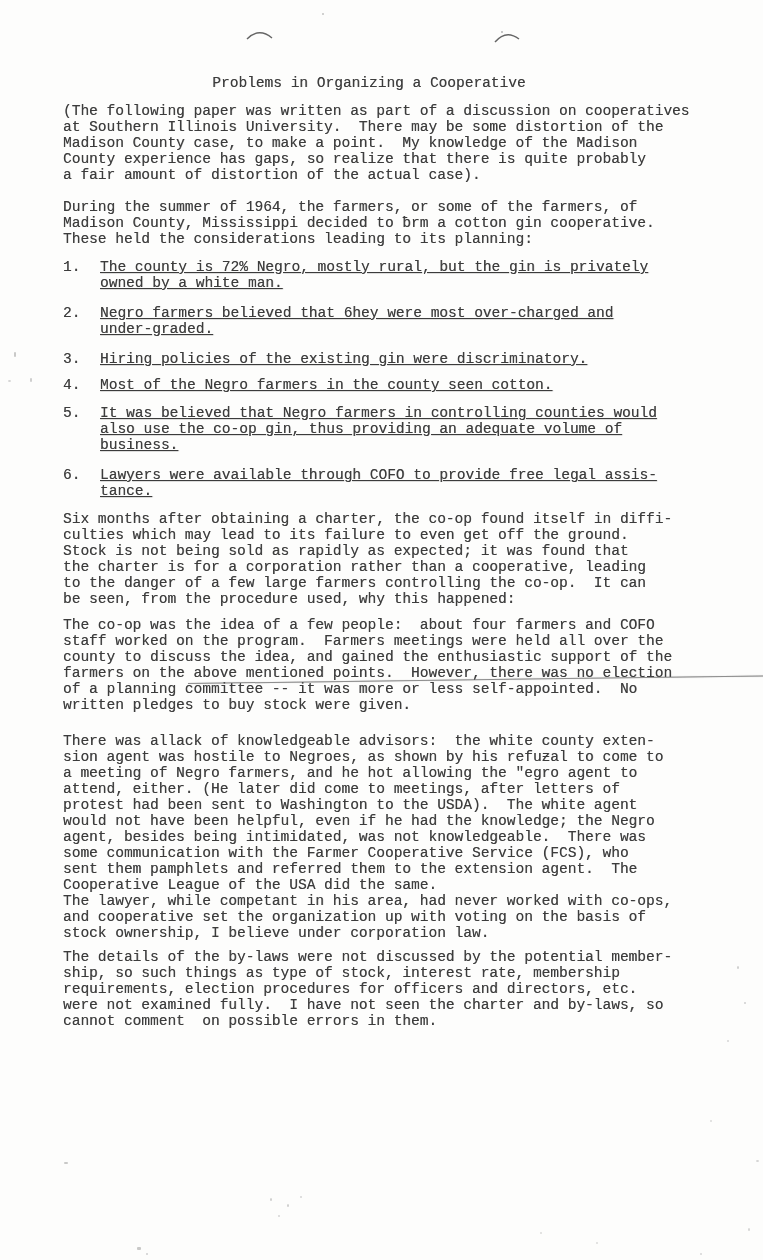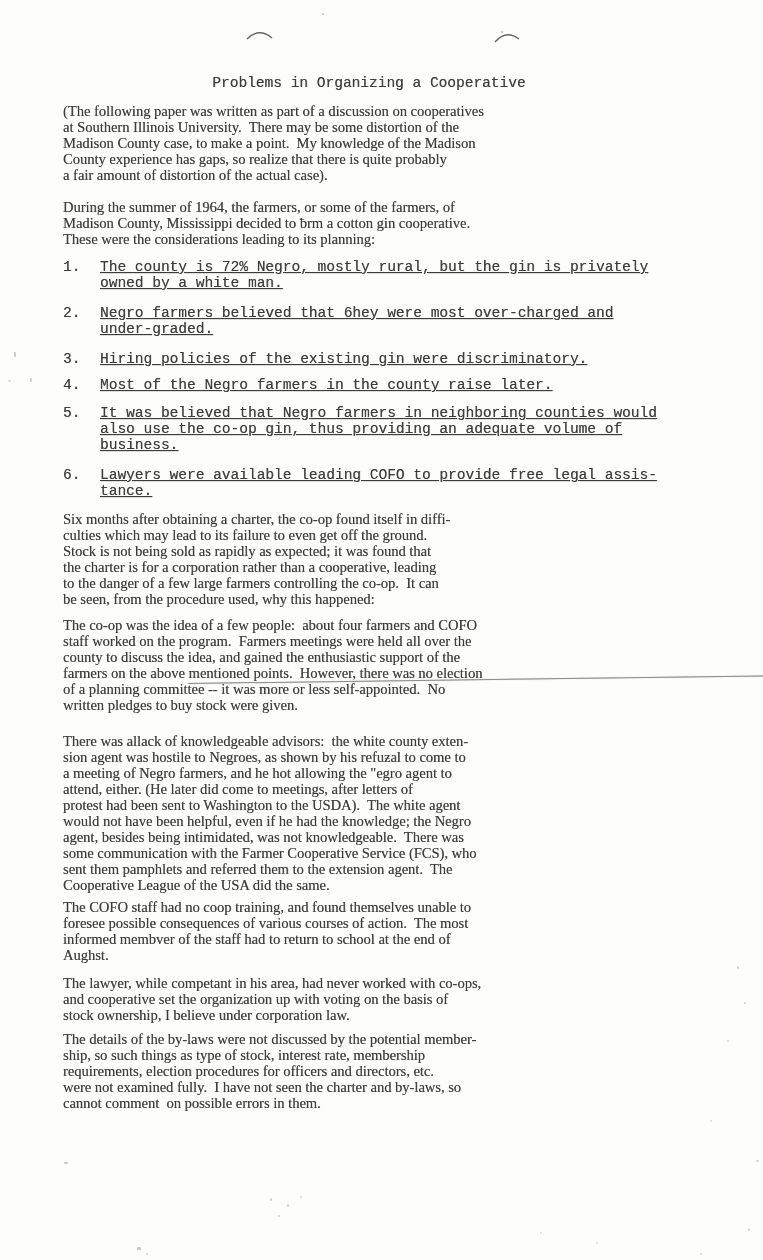--- a/index.html
+++ b/index.html
@@ -21,28 +21,28 @@
     color:#3c3c3c;
     text-shadow:0.3px 0.3px 0.6px rgba(55,55,55,0.55);
     letter-spacing:0px;
   }
   .title{
     text-align:center;
     transform:translateX(-20px);
     white-space:pre;
     margin-bottom:12px;
   }
-  .para{white-space:pre-wrap;font-family:Liberation Serif, serif;}
+  .para{white-space:pre-wrap;}
   .li{display:flex;}
   .li .num{width:37px;flex:none;white-space:pre;}
   .li .litext{white-space:pre-wrap;flex:1;text-decoration:underline;}
   
   .mb16{margin-bottom:16px}.mb14{margin-bottom:14px}.mb12{margin-bottom:12px}
   .mb10{margin-bottom:10px}.mb8{margin-bottom:8px}.mb7{margin-bottom:20px}
-  .mb6{margin-bottom:6px}.mb0{margin-bottom:0}
+  .mb6{}.mb0{margin-bottom:0}
   
   .scratch-line{
     position:absolute;left:188px;top:683px;width:578px;height:1px;
     background:#6a6a6a;opacity:0.75;
     transform:rotate(-0.75deg);transform-origin:left center;
     box-shadow:0 0 1px rgba(90,90,90,0.5);
   }
   .arc{position:absolute;}
   .speck{position:absolute;background:#8a8a8a;border-radius:50%;}
 </style>
@@ -64,54 +64,54 @@
     <div class="title">Problems in Organizing a Cooperative</div>
 
     <div class="para mb16">(The following paper was written as part of a discussion on cooperatives
 at Southern Illinois University.  There may be some distortion of the
 Madison County case, to make a point.  My knowledge of the Madison
 County experience has gaps, so realize that there is quite probably
 a fair amount of distortion of the actual case).</div>
 
     <div class="para mb12">During the summer of 1964, the farmers, or some of the farmers, of
 Madison County, Mississippi decided to ƀrm a cotton gin cooperative.
-These were the considerations leading to its planning:</div>
+These held the considerations leading to its planning:</div>
 
     <div class="li mb14">
       <span class="num">1.</span>
       <span class="litext">The county is 72% Negro, mostly rural, but the gin is privately
 owned by a white man.</span>
     </div>
 
     <div class="li mb14">
       <span class="num">2.</span>
       <span class="litext">Negro farmers believed that 6hey were most over-charged and
 under-graded.</span>
     </div>
 
     <div class="li mb10">
       <span class="num">3.</span>
       <span class="litext">Hiring policies of the existing gin were discriminatory.</span>
     </div>
 
     <div class="li mb12">
       <span class="num">4.</span>
-      <span class="litext">Most of the Negro farmers in the county raise later.</span>
+      <span class="litext">Most of the Negro farmers in the county seen cotton.</span>
     </div>
 
     <div class="li mb14">
       <span class="num">5.</span>
-      <span class="litext">It was believed that Negro farmers in neighboring counties would
+      <span class="litext">It was believed that Negro farmers in controlling counties would
 also use the co-op gin, thus providing an adequate volume of
 business.</span>
     </div>
 
     <div class="li mb12">
       <span class="num">6.</span>
-      <span class="litext">Lawyers were available leading COFO to provide free legal assis-
+      <span class="litext">Lawyers were available through COFO to provide free legal assis-
 tance.</span>
     </div>
 
     <div class="para mb10">Six months after obtaining a charter, the co-op found itself in diffi-
 culties which may lead to its failure to even get off the ground.
 Stock is not being sold as rapidly as expected; it was found that
 the charter is for a corporation rather than a cooperative, leading
 to the danger of a few large farmers controlling the co-op.  It can
 be seen, from the procedure used, why this happened:</div>
 
@@ -126,24 +126,20 @@
 sion agent was hostile to Negroes, as shown by his refuƶal to come to
 a meeting of Negro farmers, and he hot allowing the "egro agent to
 attend, either. (He later did come to meetings, after letters of
 protest had been sent to Washington to the USDA).  The white agent
 would not have been helpful, even if he had the knowledge; the Negro
 agent, besides being intimidated, was not knowledgeable.  There was
 some communication with the Farmer Cooperative Service (FCS), who
 sent them pamphlets and referred them to the extension agent.  The
 Cooperative League of the USA did the same.</div>
 
-    <div class="para mb12">The COFO staff had no coop training, and found themselves unable to
-foresee possible consequences of various courses of action.  The most
-informed membver of the staff had to return to school at the end of
-Aughst.</div>
 
     <div class="para mb8">The lawyer, while competant in his area, had never worked with co-ops,
 and cooperative set the organization up with voting on the basis of
 stock ownership, I believe under corporation law.</div>
 
     <div class="para mb14">The details of the by-laws were not discussed by the potential member-
 ship, so such things as type of stock, interest rate, membership
 requirements, election procedures for officers and directors, etc.
 were not examined fully.  I have not seen the charter and by-laws, so
 cannot comment  on possible errors in them.</div>

